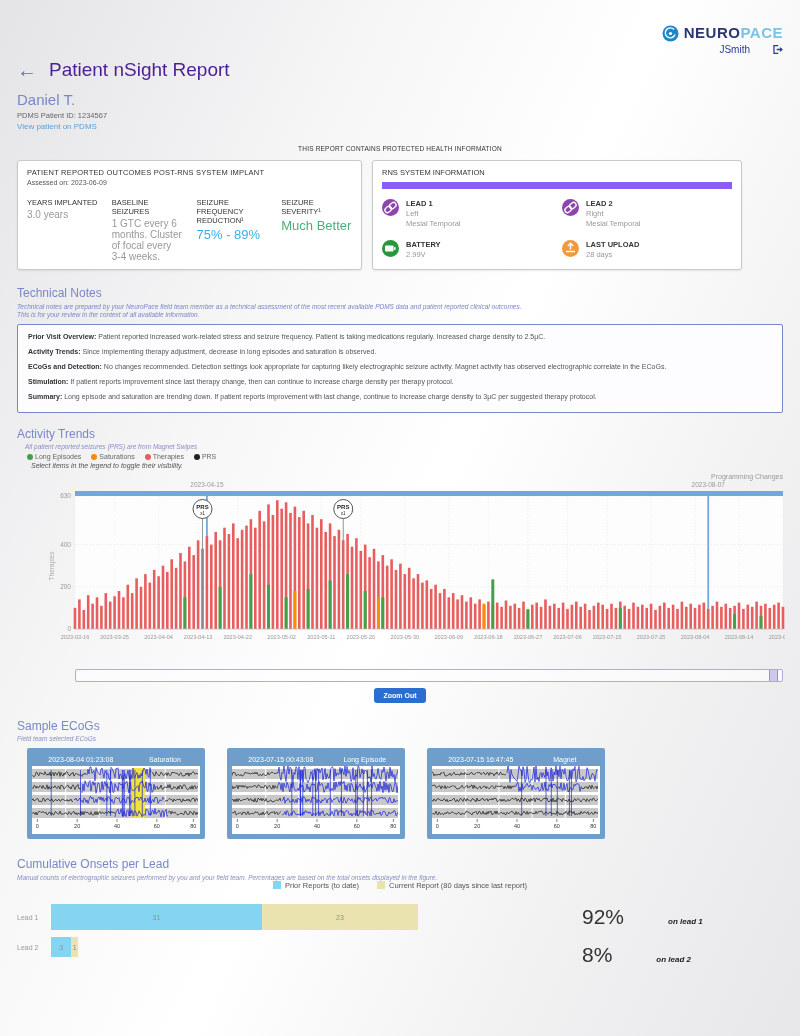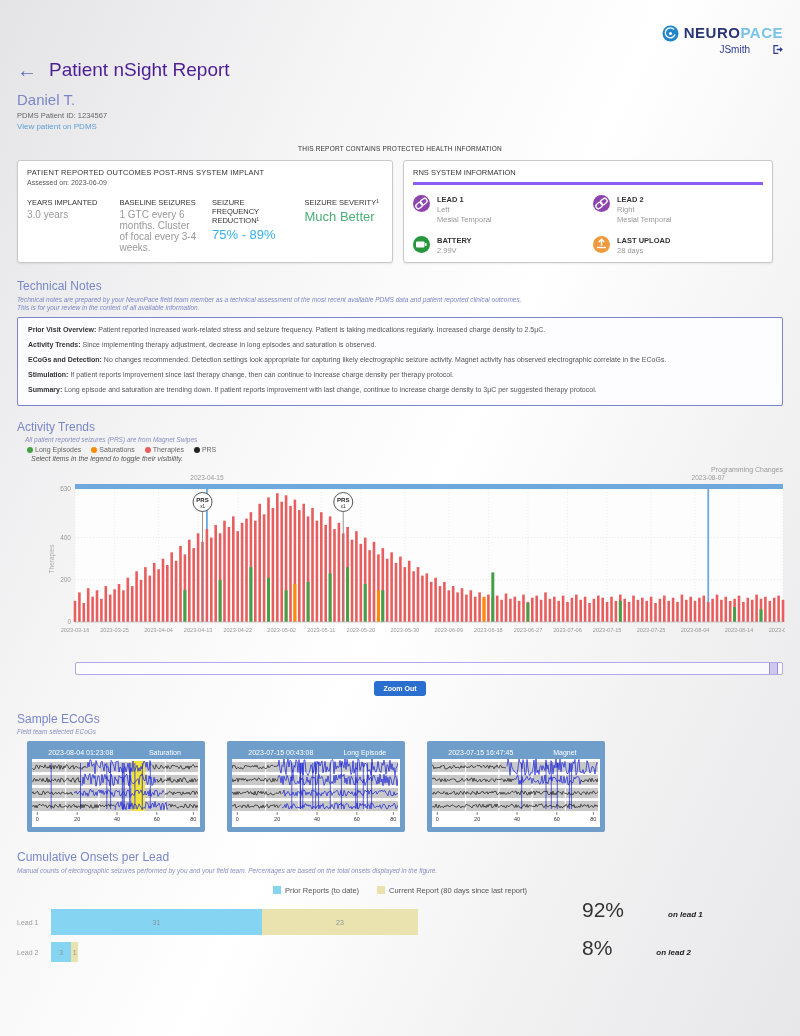--- a/index.html
+++ b/index.html
@@ -25,30 +25,30 @@
   .phi { text-align:center; font-size:6.5px; color:#333; margin-top:14px; letter-spacing:.2px;}
   
   .visit { margin-top:14px; }
   .visit-label { font-size:12px; color:#7987c8; display:inline;}
   .visit-date { font-size:11px; font-style:italic; color:#555;}
   .tz-note { font-size:6.5px; font-style:italic; color:#666; margin-top:3px;}
   
   .boxrow { display:flex; gap:10px; margin-top:8px; }
   .infobox { background:#fff; border:1px solid #c9c9c9; border-radius:3px;
     box-shadow:0 1px 2px rgba(0,0,0,.08); padding:7px 9px; }
-  .box-left { width:376px; }
+  .box-left { width:345px; }
   .box-right { width:370px; }
   .box-title { font-size:7.5px; color:#333; letter-spacing:.2px;}
   .box-sub { font-size:7px; color:#555; margin-top:2px;}
   .grid2 { display:grid; grid-template-columns:1fr 1fr 1fr 1fr; column-gap:14px; row-gap:10px; margin-top:12px;}
   .fld-label { font-size:7.5px; color:#333;}
   .fld-value { font-size:10px; color:#999; margin-top:2px;}
   .freq-value { font-size:13px; color:#35b2e8; margin-top:2px;}
   .sev-value { font-size:13px; color:#4cae77; margin-top:2px;}
-  .rns-title { font-size:7.5px; color:#333; border-bottom:3px solid #8b5cf6; padding-bottom:5px;}
+  .rns-title { font-size:7.5px; color:#333; border-bottom:7px solid #8b5cf6; padding-bottom:5px;}
   .rns-grid { display:grid; grid-template-columns:1fr 1fr; column-gap:10px; row-gap:12px; margin-top:10px;}
   .rns-item { display:flex; gap:7px; }
   .rns-label { font-size:7.5px; color:#333; font-weight:bold;}
   .rns-line { font-size:7.5px; color:#999; margin-top:1px;}
   
   .section-title { font-size:12px; color:#7987c8; }
   .tn { margin-top:16px; }
   .tn-sub { font-size:6.5px; font-style:italic; color:#7a87c6; margin-top:3px;}
   .notesbox { border:1px solid #7986cb; background:#fdfdff; border-radius:2px;
     margin-top:6px; padding:8px 10px 4px 10px;}
@@ -72,21 +72,21 @@
   
   .ecogs { margin-top:16px; }
   .ecog-sub { font-size:6.5px; font-style:italic; color:#8a8fc0; margin-top:2px;}
   .ecog-row { display:flex; gap:22px; margin-top:6px; margin-left:10px;}
   .ecog-panel { width:178px; border:5px solid #6f9ecb; border-radius:2px; background:#fff;}
   .ecog-head { background:#6f9ecb; color:#fff; font-size:7px; display:flex; height:13px; align-items:center;}
   .ecog-time { flex:1.25; text-align:center;}
   .ecog-type { flex:.9; text-align:center;}
   
   .onsets { margin-top:18px; position:relative;}
-  .onset-legend { display:flex; justify-content:center; gap:18px; margin-top:12px; font-size:7.5px; color:#555;}
+  .onset-legend { display:flex; justify-content:center; gap:18px; font-size:7.5px; color:#555;}
   .sq { width:8px; height:8px; display:inline-block; margin-right:4px; vertical-align:-1px;}
   .onset-rows { margin-top:14px; }
   .onset-row { display:flex; align-items:center; margin-bottom:7px;}
   .onset-label { width:34px; font-size:7px; color:#999;}
   .obar { display:flex; }
   .oseg { display:flex; align-items:center; justify-content:center; font-size:7px; color:#8a939c;}
   .onset-stats { position:absolute; left:565px; top:48px;}
   .stat-row { margin-bottom:14px; white-space:nowrap;}
   .stat-val { font-size:21px; color:#333; font-weight:normal;}
   .stat-suffix { font-size:8px; font-style:italic; font-weight:bold; color:#222; margin-left:5px;padding-left:39px;}

